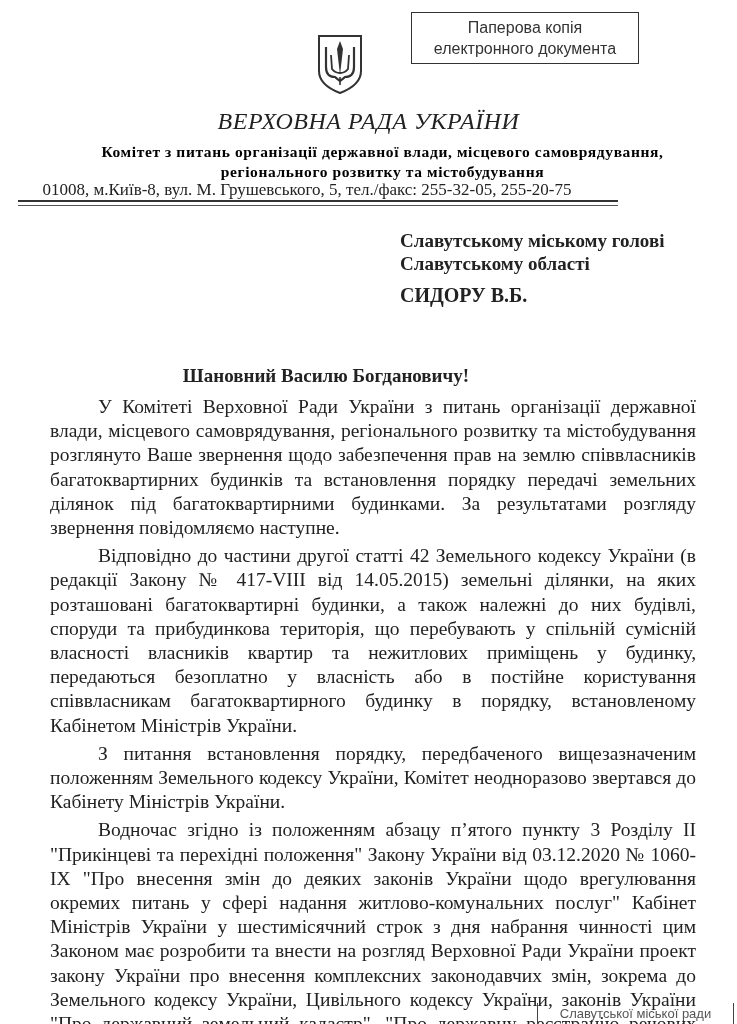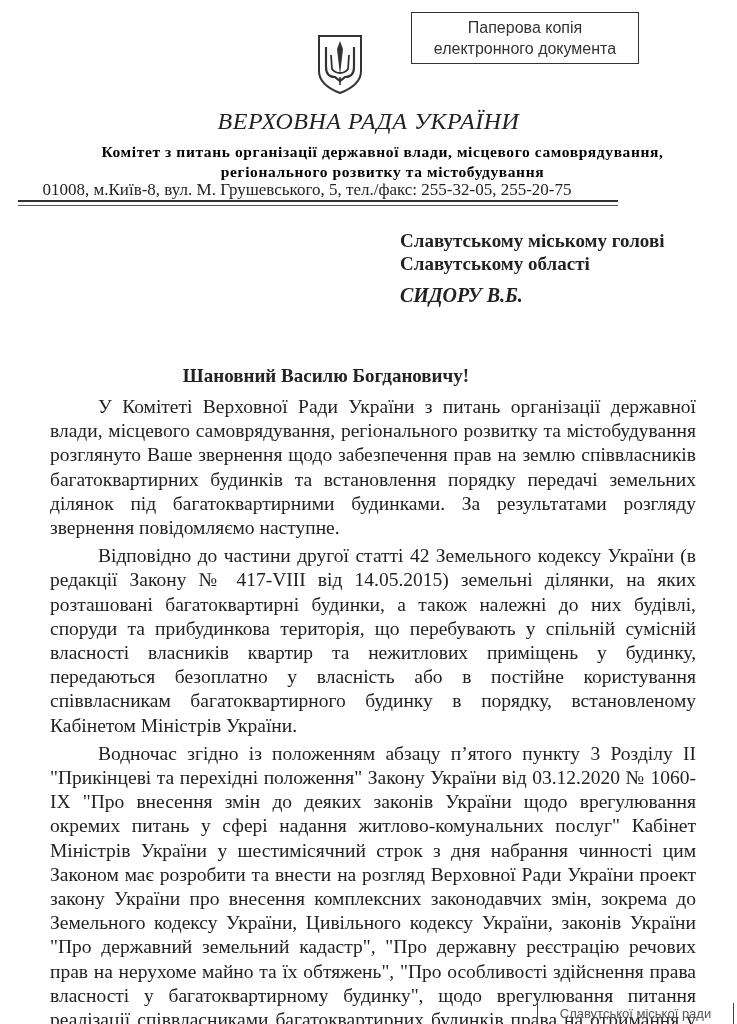--- a/index.html
+++ b/index.html
@@ -31,21 +31,21 @@
       font-size: 17px; color: #222;
     }
     .rule {
       position: absolute; left: 18px; width: 600px; top: 200px; height: 3px;
       border-top: 2px solid #333; border-bottom: 1px solid #555;
     }
     .addressee {
       position: absolute; left: 392px; top: 229px;
       font-size: 19px; font-weight: bold; line-height: 23px; color: #222; margin-left: 8px;
     }
-    .addressee .name { margin-top: 9px; font-size: 20px; font-style: italic; }
+    .addressee .name { margin-top: 9px; font-size: 20px; }
     .salutation {
       position: absolute; left: 0; width: 652px; top: 365px; text-align: center;
       font-size: 19px; font-weight: bold; color: #222;
     }
     .body-text {
       position: absolute; left: 50px; width: 646px; top: 393px;
       font-size: 19.5px; line-height: 24.2px; text-align: justify; color: #222;
     }
     .body-text p { margin: 2px 0 4px 0; text-indent: 48px; }
     .bottom-stamp {
@@ -85,16 +85,17 @@
   <div>Славутському міському голові</div>
   <div>Славутському області</div>
   <div class="name">СИДОРУ В.Б.</div>
 </div>
 
 <div class="salutation">Шановний Василю Богдановичу!</div>
 
 <div class="body-text">
   <p>У Комітеті Верховної Ради України з питань організації державної влади, місцевого самоврядування, регіонального розвитку та містобудування розглянуто Ваше звернення щодо забезпечення прав на землю співвласників багатоквартирних будинків та встановлення порядку передачі земельних ділянок під багатоквартирними будинками. За результатами розгляду звернення повідомляємо наступне.</p>
   <p>Відповідно до частини другої статті 42 Земельного кодексу України (в редакції Закону № 417-VIII від 14.05.2015) земельні ділянки, на яких розташовані багатоквартирні будинки, а також належні до них будівлі, споруди та прибудинкова територія, що перебувають у спільній сумісній власності власників квартир та нежитлових приміщень у будинку, передаються безоплатно у власність або в постійне користування співвласникам багатоквартирного будинку в порядку, встановленому Кабінетом Міністрів України.</p>
+  <p>З питання встановлення порядку, передбаченого вищезазначеним положенням Земельного кодексу України, Комітет неодноразово звертався до Кабінету Міністрів України.</p>
   <p>Водночас згідно із положенням абзацу п’ятого пункту 3 Розділу II "Прикінцеві та перехідні положення" Закону України від 03.12.2020 № 1060-IX "Про внесення змін до деяких законів України щодо врегулювання окремих питань у сфері надання житлово-комунальних послуг" Кабінет Міністрів України у шестимісячний строк з дня набрання чинності цим Законом має розробити та внести на розгляд Верховної Ради України проект закону України про внесення комплексних законодавчих змін, зокрема до Земельного кодексу України, Цивільного кодексу України, законів України "Про державний земельний кадастр", "Про державну реєстрацію речових прав на нерухоме майно та їх обтяжень", "Про особливості здійснення права власності у багатоквартирному будинку", щодо врегулювання питання реалізації співвласниками багатоквартирних будинків права на отримання у користування</p>
 </div>
 
 <div class="bottom-stamp">Славутської міської ради</div>
 
 </body></html>

